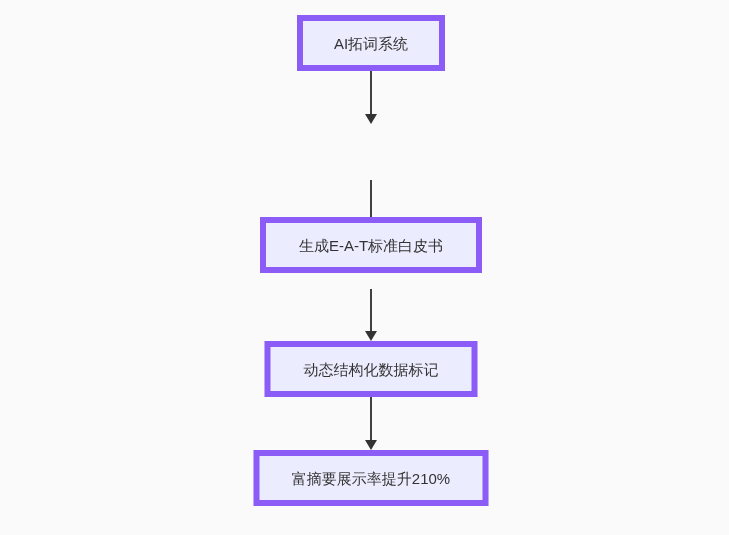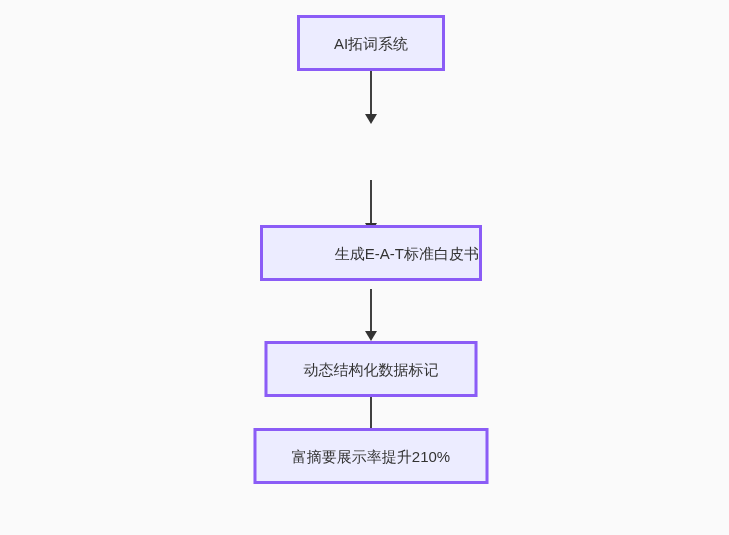--- a/index.html
+++ b/index.html
@@ -15,34 +15,34 @@
     background: #fafafa;
     overflow: hidden;
   }
   .node {
     position: absolute;
     left: 371px;
     transform: translateX(-50%);
     height: 56px;
     box-sizing: border-box;
     background: #ececff;
-    border: 3px solid #8b5cf6;
+    border: 6px solid #8b5cf6;
     display: flex;
     align-items: center;
     justify-content: center;
     color: #333333;
     font-size: 15px;
     line-height: 1;
     white-space: nowrap;
   }
   .node-1 { top: 15px;  min-width: 148px; }
   .node-2 { top: 124px; min-width: 192px; }
-  .node-3 { top: 225px; min-width: 222px; justify-content: flex-end; }
+  .node-3 { top: 217px; min-width: 222px; }
   .node-4 { top: 341px; min-width: 213px; }
-  .node-5 { top: 428px; min-width: 235px; }
+  .node-5 { top: 450px; min-width: 235px; }
 
   .arrow {
     position: absolute;
     left: 371px;
     transform: translateX(-50%);
     width: 12px;
     display: flex;
     flex-direction: column;
     align-items: center;
   }

